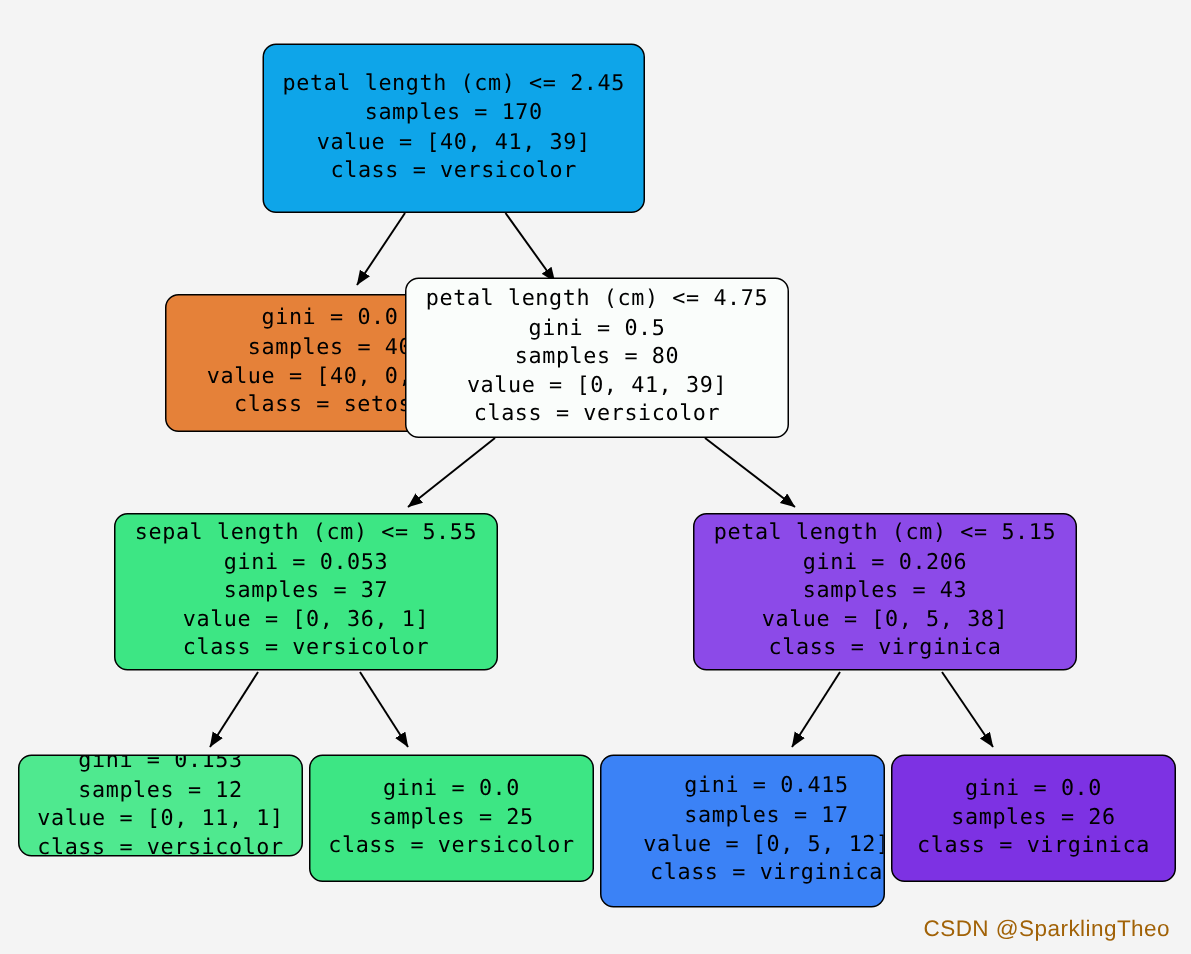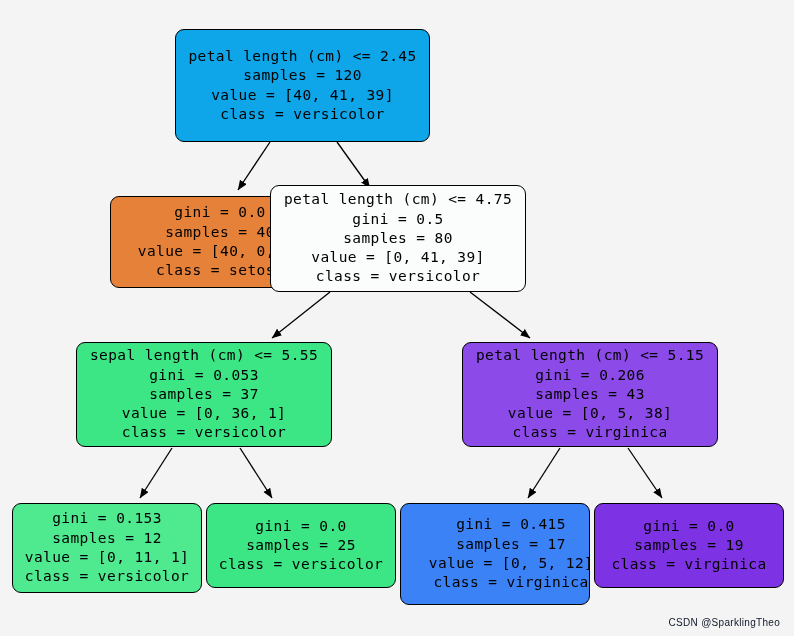--- a/index.html
+++ b/index.html
@@ -53,22 +53,22 @@
   
   .node.over {
     z-index: 3;
   }
   .watermark {
     position: absolute;
     z-index: 4;
     right: 14px;
     bottom: 8px;
     font-family: "Liberation Sans", sans-serif;
-    font-size: 10px;
-    color: #0f172a;
+    font-size: 15px;
+    color: #a16207;
     letter-spacing: 0.3px;
     white-space: nowrap;
   }
 </style>
 </head>
 <body>
 
 <div id="canvas">
 
   <svg id="edges" viewBox="0 0 794 636" width="794" height="636">
@@ -90,21 +90,21 @@
 
     <line x1="240" y1="448" x2="272" y2="498" stroke="#000000" stroke-width="1.3" marker-end="url(#arrowhead)"></line>
 
     <line x1="560" y1="448" x2="528" y2="498" stroke="#000000" stroke-width="1.3" marker-end="url(#arrowhead)"></line>
 
     <line x1="628" y1="448" x2="662" y2="498" stroke="#000000" stroke-width="1.3" marker-end="url(#arrowhead)"></line>
   </svg>
 
   <div class="node" style="left:175px; top:29px; width:255px; height:113px; background:#0ea5e9;">
     <span class="line">petal length (cm) &lt;= 2.45</span>
-    <span class="line">samples = 120</span>
+    <span class="line">samples = 170</span>
     <span class="line">value = [40, 41, 39]</span>
     <span class="line">class = versicolor</span>
   </div>
 
   <div class="node" style="left:110px; top:196px; width:220px; height:92px; background:#e58139;">
     <span class="line">gini = 0.0</span>
     <span class="line">samples = 40</span>
     <span class="line">value = [40, 0, 0]</span>
     <span class="line">class = setosa</span>
   </div>
@@ -126,21 +126,21 @@
   </div>
 
   <div class="node" style="left:462px; top:342px; width:256px; height:105px; background:#8c4ae8;">
     <span class="line">petal length (cm) &lt;= 5.15</span>
     <span class="line">gini = 0.206</span>
     <span class="line">samples = 43</span>
     <span class="line">value = [0, 5, 38]</span>
     <span class="line">class = virginica</span>
   </div>
 
-  <div class="node" style="left:12px; top:503px; width:190px; height:90px; background:#4fe98f;">
+  <div class="node" style="left:12px; top:503px; width:190px; height:68px; background:#4fe98f;">
     <span class="line">gini = 0.153</span>
     <span class="line">samples = 12</span>
     <span class="line">value = [0, 11, 1]</span>
     <span class="line">class = versicolor</span>
   </div>
 
   <div class="node" style="left:206px; top:503px; width:190px; height:85px; background:#3de684;">
     <span class="line">gini = 0.0</span>
     <span class="line">samples = 25</span>
     <span class="line">class = versicolor</span>
@@ -148,19 +148,19 @@
 
   <div class="node" style="left:400px; top:503px; width:190px; height:102px; background:#3b82f6;padding-left:32px;">
     <span class="line">gini = 0.415</span>
     <span class="line">samples = 17</span>
     <span class="line">value = [0, 5, 12]</span>
     <span class="line">class = virginica</span>
   </div>
 
   <div class="node" style="left:594px; top:503px; width:190px; height:85px; background:#7d32e3;">
     <span class="line">gini = 0.0</span>
-    <span class="line">samples = 19</span>
+    <span class="line">samples = 26</span>
     <span class="line">class = virginica</span>
   </div>
 
   <div class="watermark">CSDN @SparklingTheo</div>
 
 </div>
 
 </body></html>

